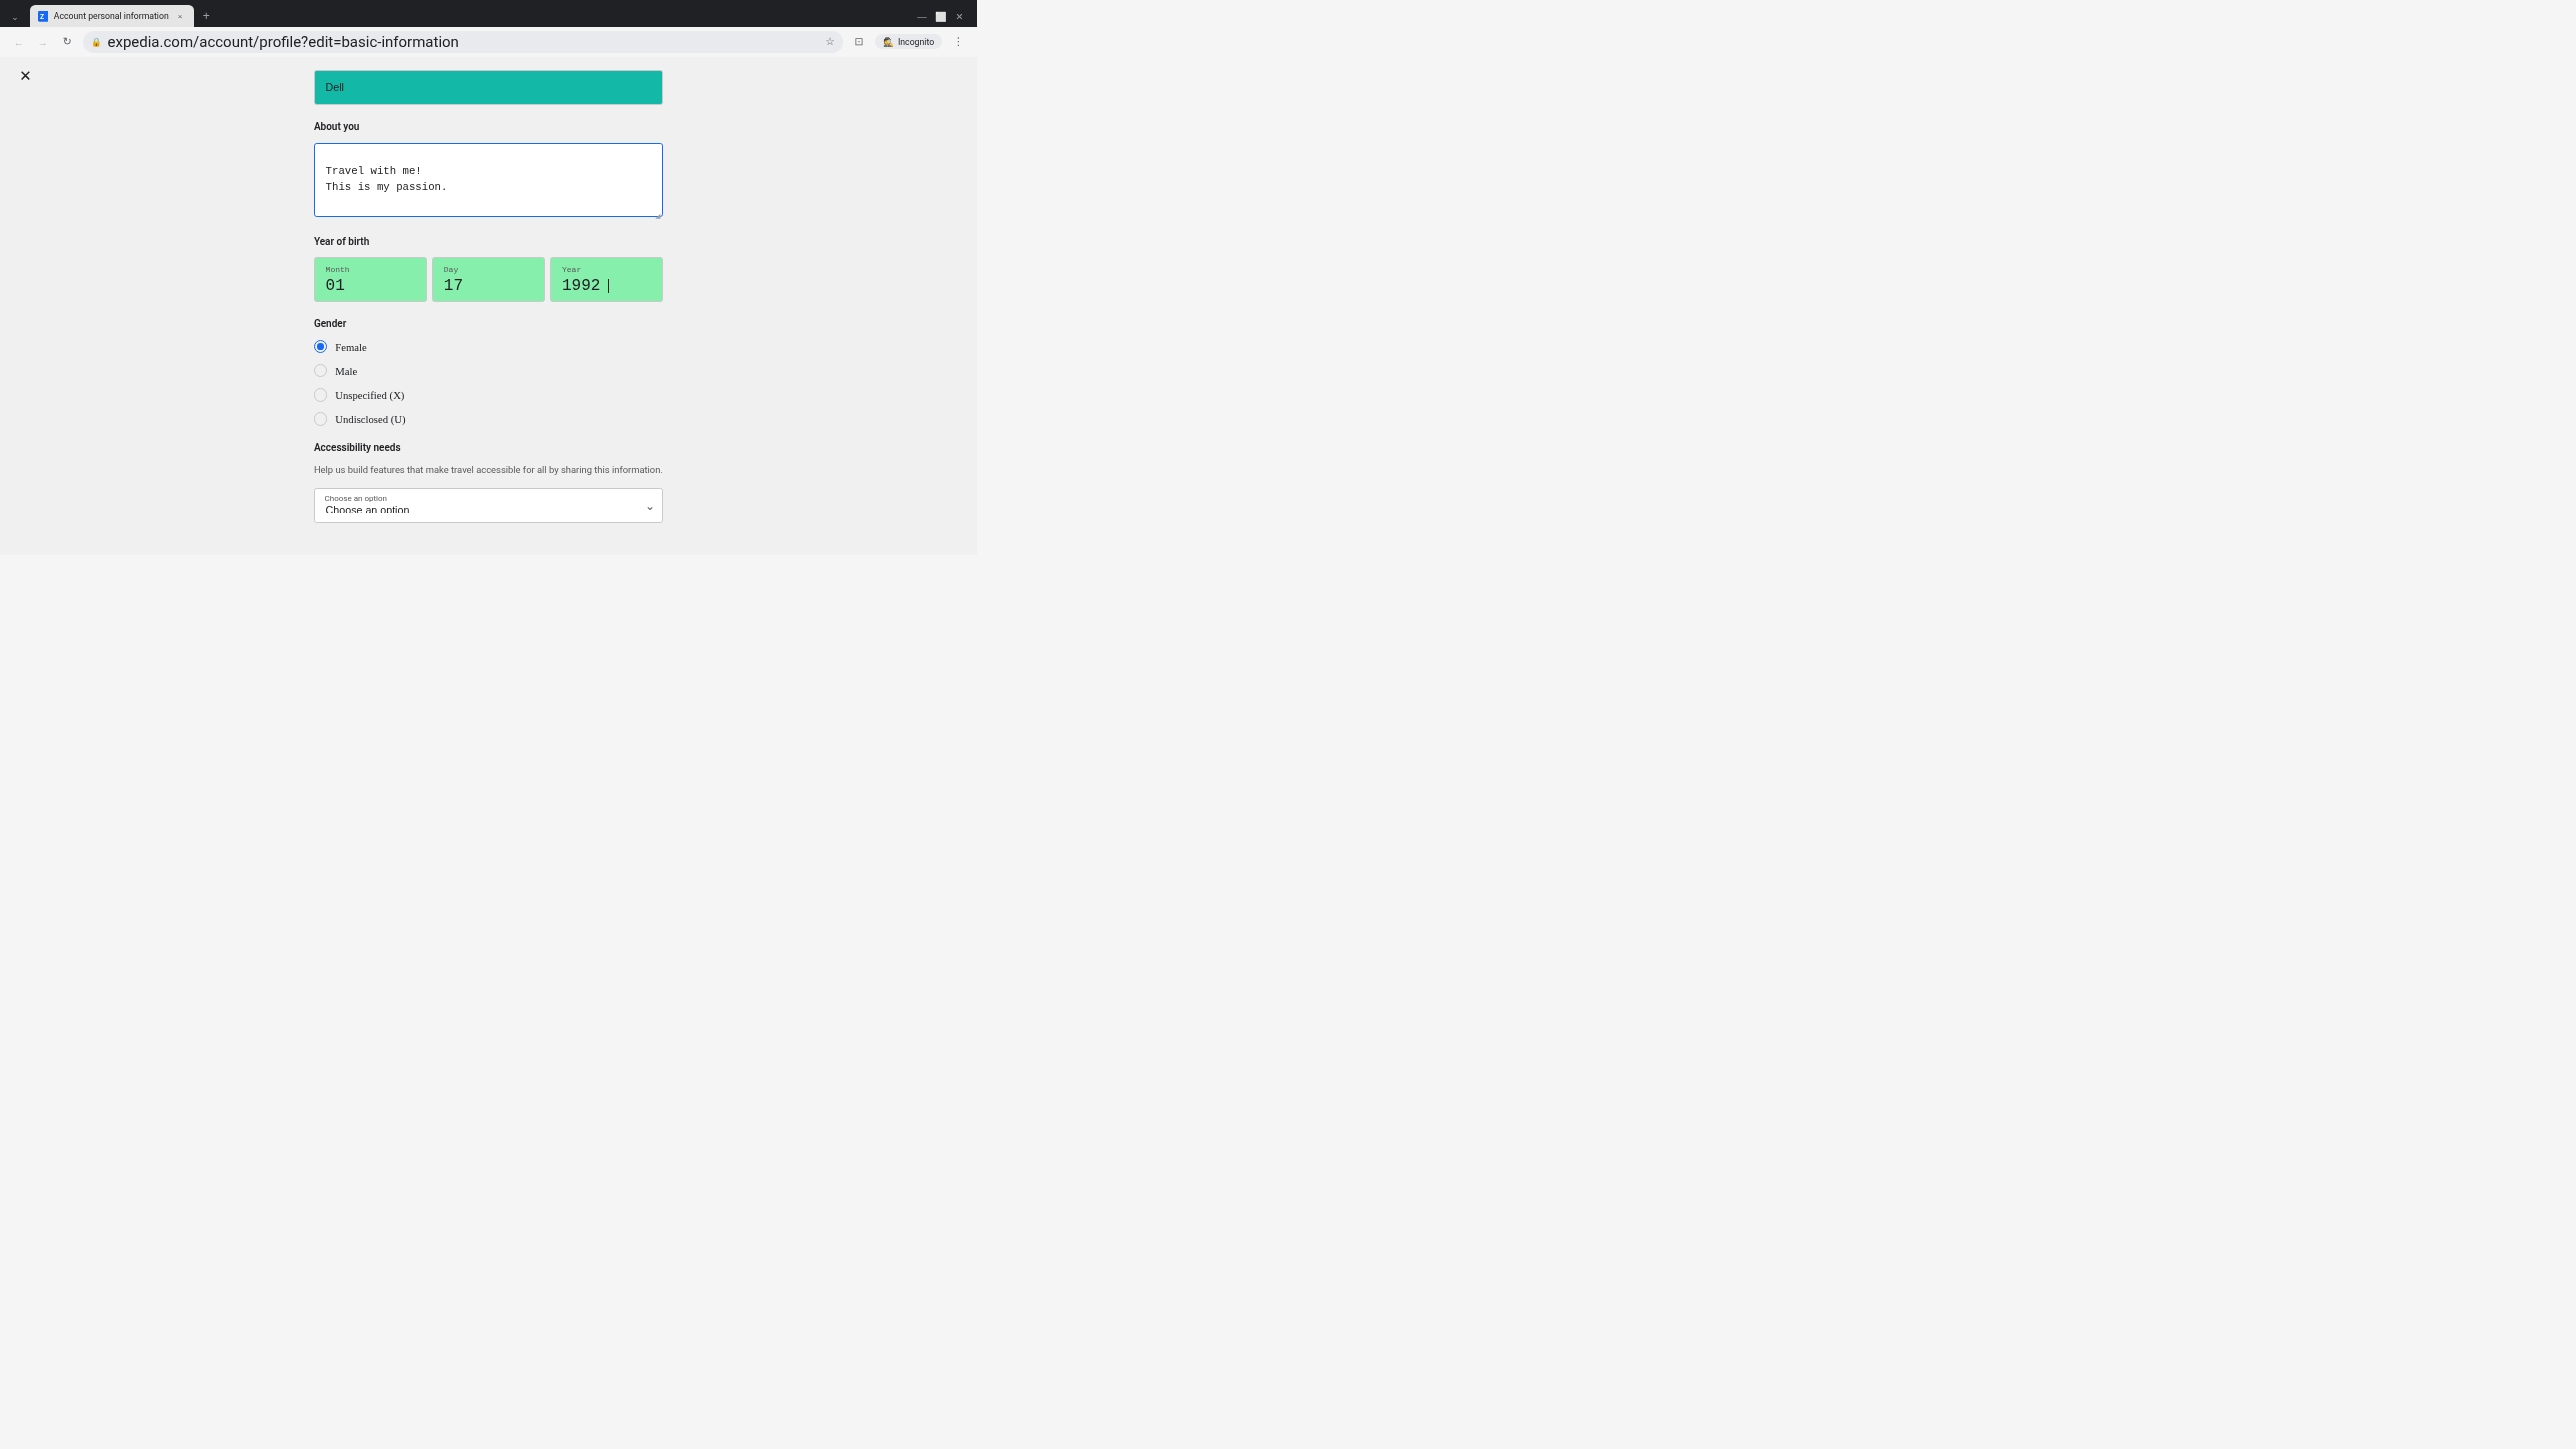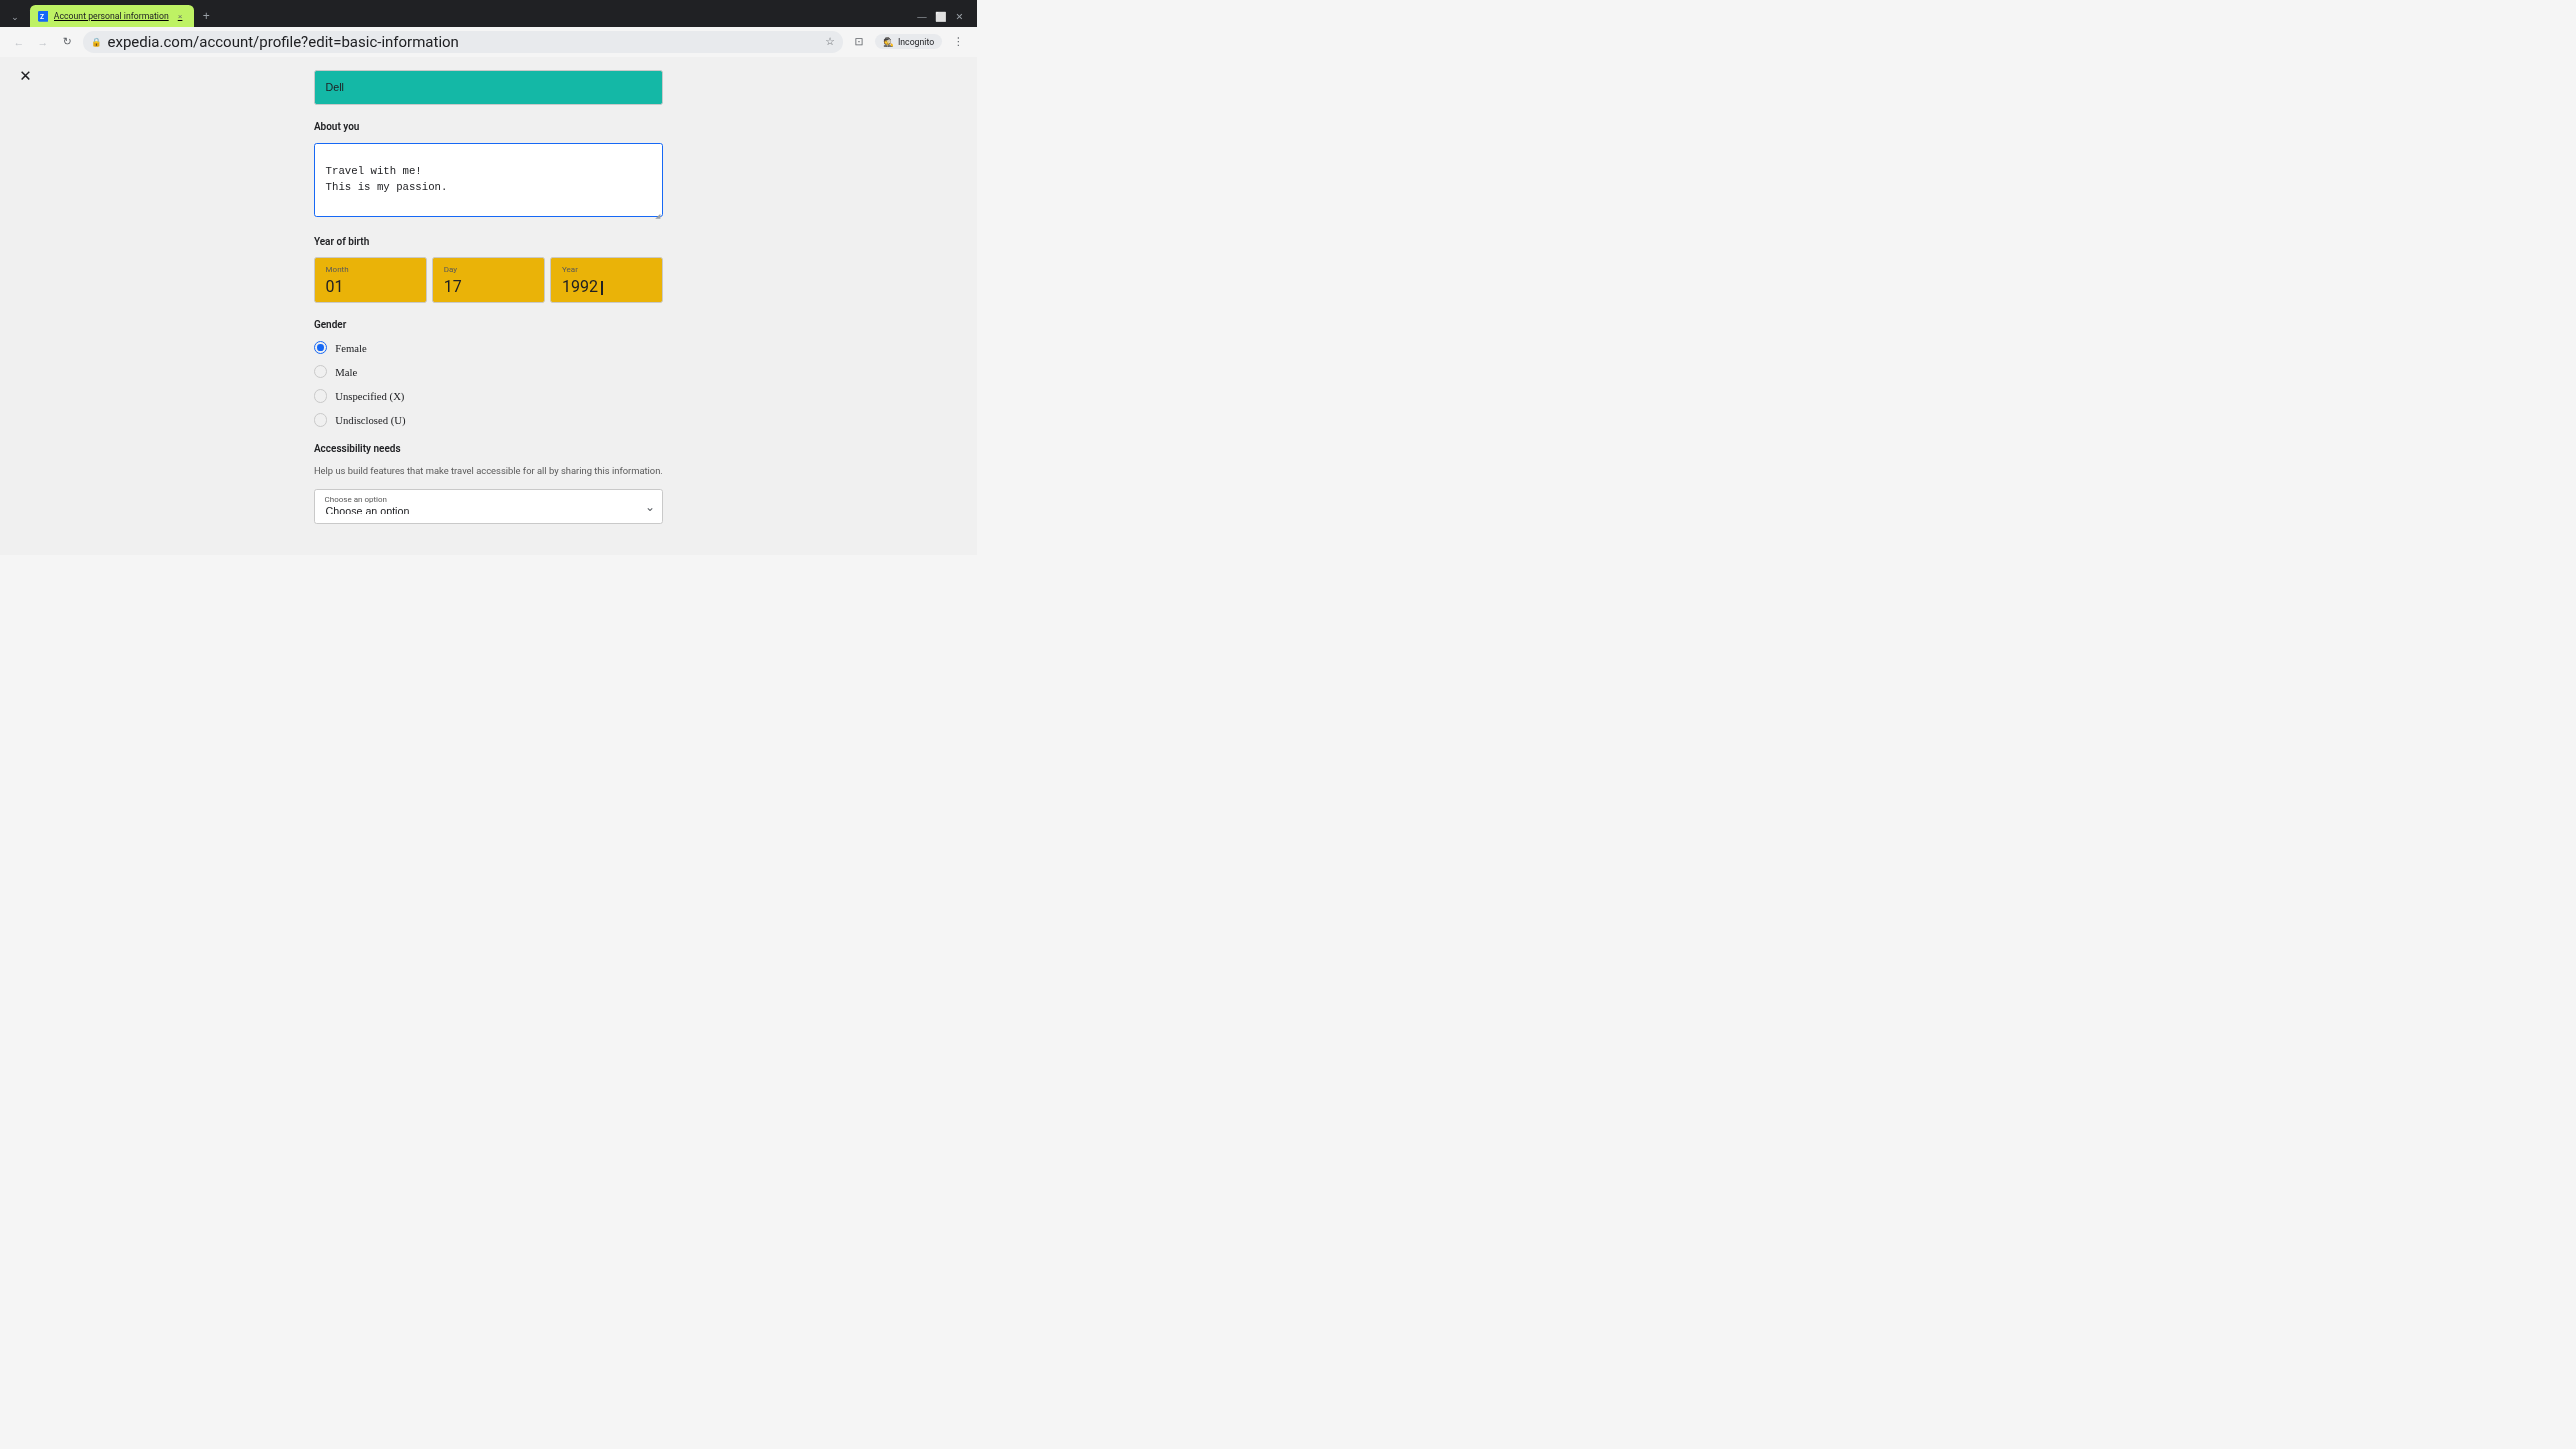--- a/index.html
+++ b/index.html
@@ -59,22 +59,21 @@
       border-radius: 5.4px 5.4px 0 0;
       padding: 0 8px;
       height: 21.5px;
       min-width: 134px;
       max-width: 188px;
       gap: 5.4px;
       position: relative;
     }
 
     .tab.active {
-      background: #bef264;
-      text-decoration: underline;
+      background: #e5e5e5;
     }
 
     .tab-favicon {
       width: 10.7px;
       height: 10.7px;
       display: flex;
       align-items: center;
       justify-content: center;
       font-size: 8px;
       color: #1a73e8;
@@ -337,23 +336,24 @@
     .dob-row {
       display: flex;
       gap: 5.4px;
     }
 
     .dob-field {
       flex: 1;
       border: 0.7px solid #c9c9c9;
       border-radius: 2.7px;
       padding: 6.7px 10.7px;
-      background: #eab308;
+      background: #86efac;
       cursor: pointer;
       position: relative;
+      font-family: Liberation Mono, monospace;
     }
 
     .dob-field-label {
       font-size: 8px;
       color: #595959;
       display: block;
       margin-bottom: 2.7px;
     }
 
     .dob-field-value {

